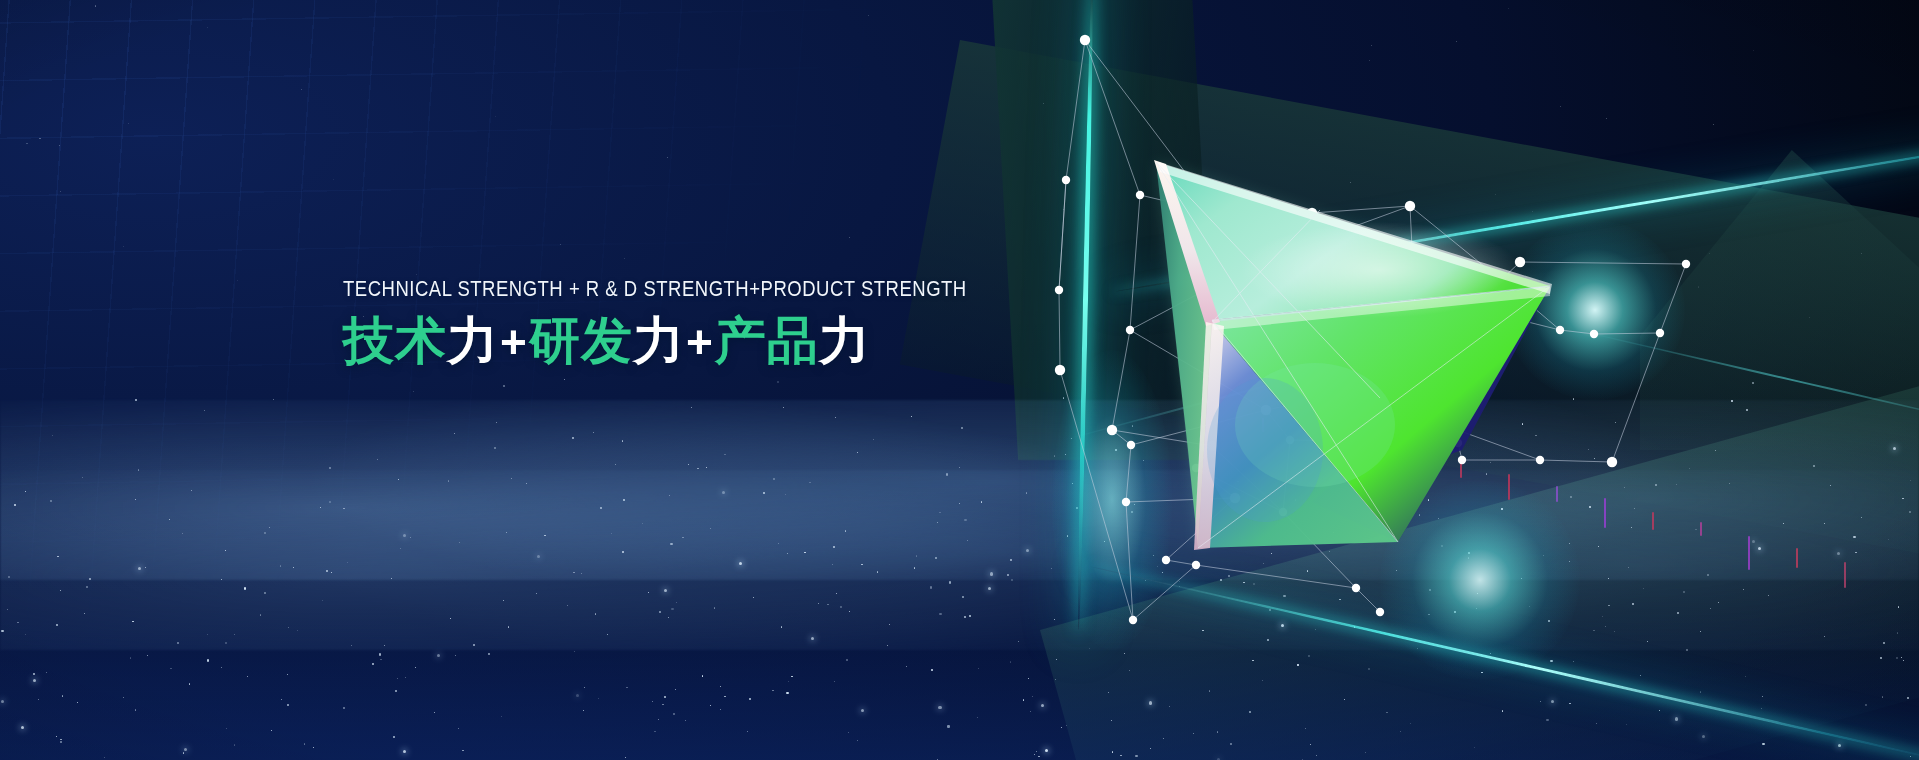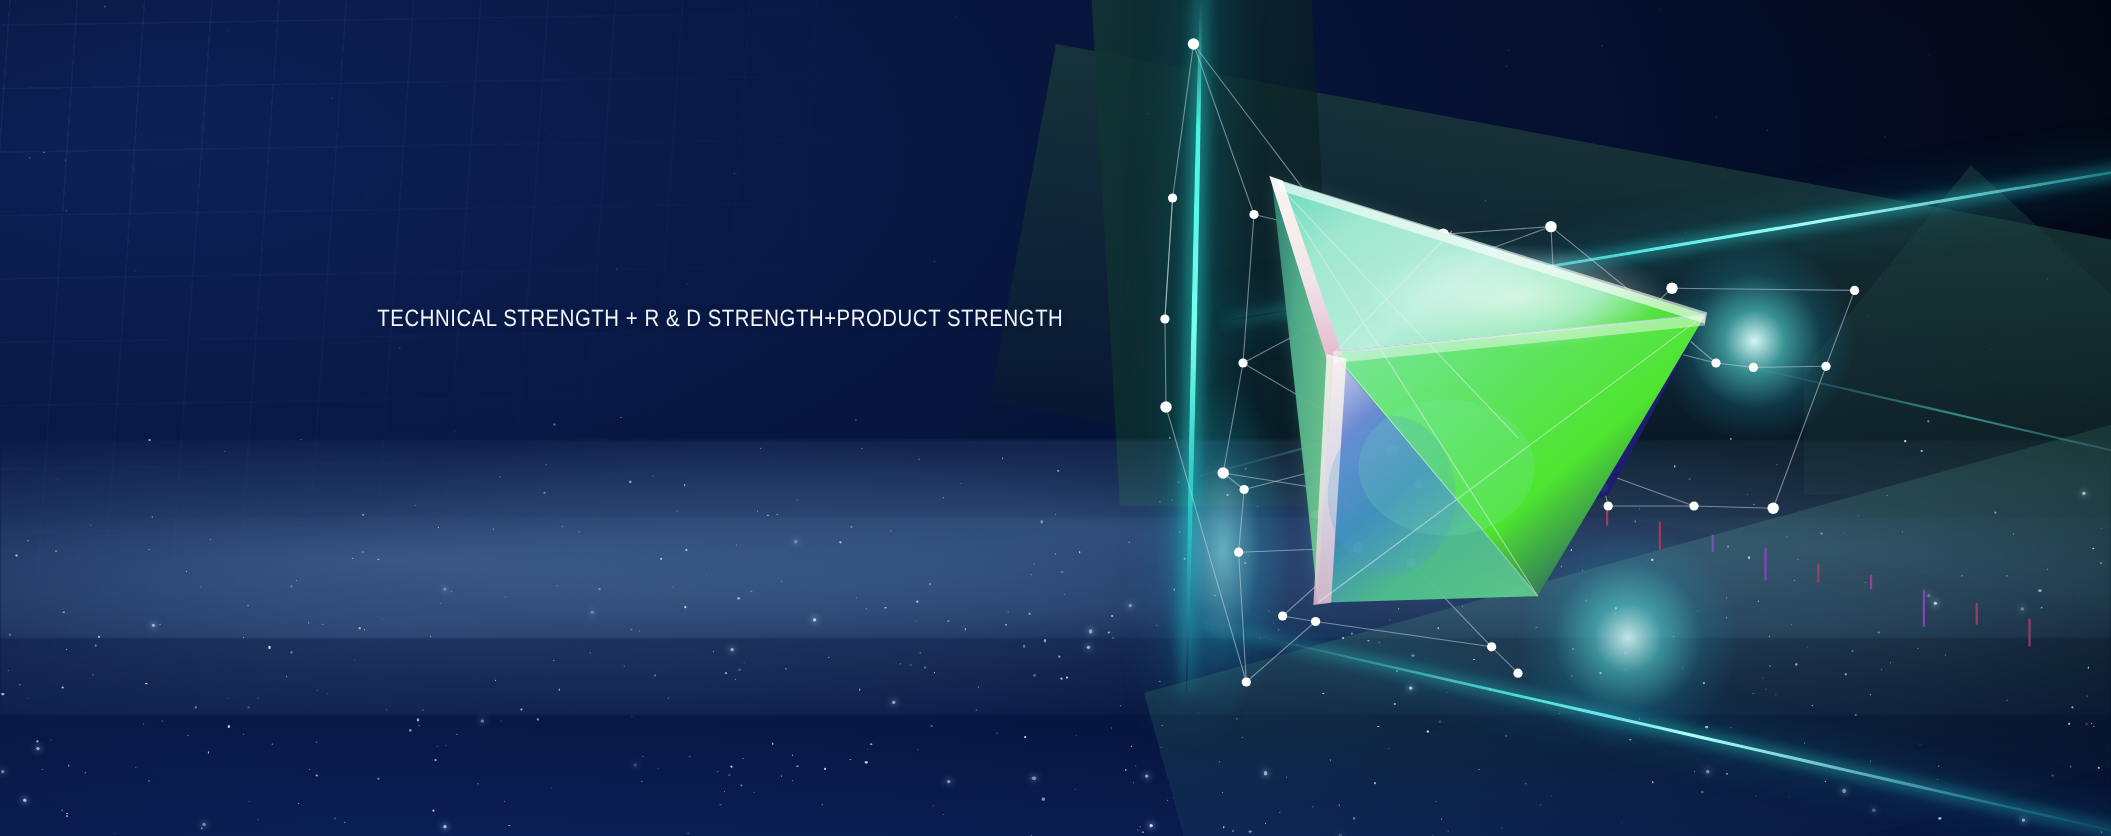--- a/index.html
+++ b/index.html
@@ -889,16 +889,17 @@
         <line x1="132" y1="170" x2="318" y2="392"></line>
         <line x1="118" y1="398" x2="470" y2="136"></line>
         <line x1="76" y1="12" x2="300" y2="248"></line>
         <line x1="132" y1="172" x2="240" y2="60"></line>
       </g>
     </svg>
   </div>
 
   <div class="copy">
     <div class="eyebrow">TECHNICAL STRENGTH + R &amp; D STRENGTH+PRODUCT STRENGTH</div>
+    <div class="headline" id="headline"><span class="h-green">技术</span><span class="h-white">力</span><span class="h-plus">+</span><span class="h-green">研发</span><span class="h-white">力</span><span class="h-plus">+</span><span class="h-green">产品</span><span class="h-white">力</span></div>
   </div>
 
   <div class="layer vignette"></div>
 </div>
 
 </body></html>

